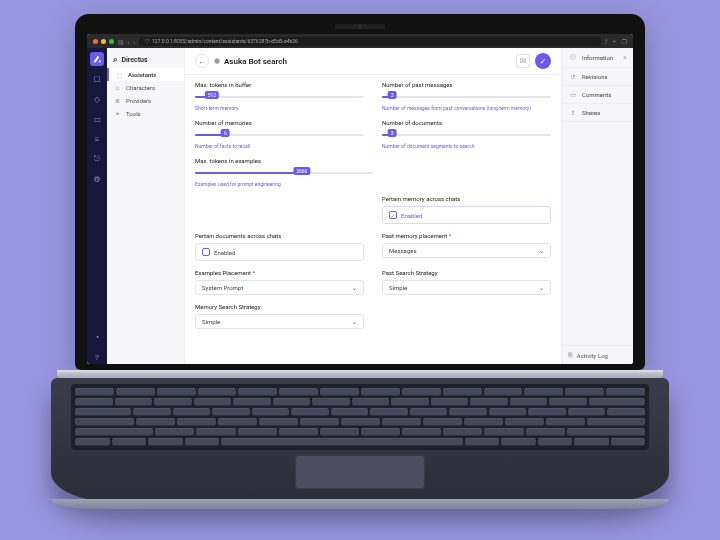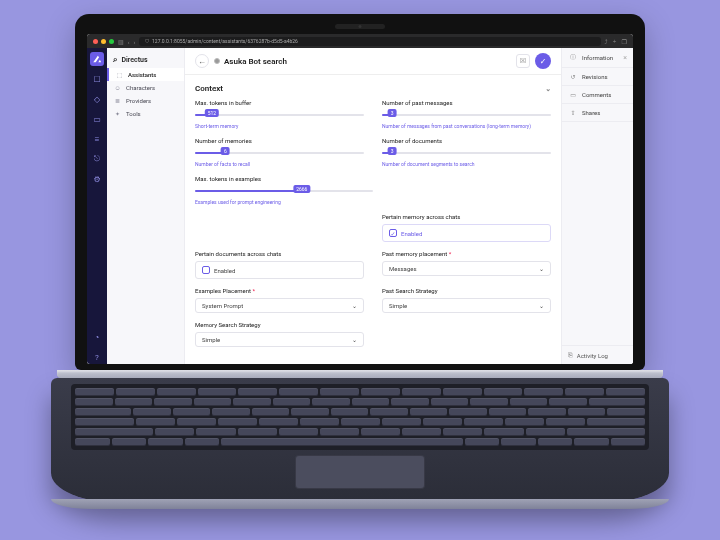--- a/index.html
+++ b/index.html
@@ -155,24 +155,20 @@
             <div class="title">
               <span class="status-dot"></span>
               <span>Asuka Bot search</span>
             </div>
             <div class="sp"></div>
             <div class="box-btn">☒</div>
             <div class="ok-btn">✓</div>
           </div>
 
           <div class="content">
-            <div class="section-title">
-              <span>Context</span>
-              <span style="color:#888;font-size:7px;">⌄</span>
-            </div>
 
             <div class="grid2">
 
               <div class="field">
                 <label>Max. tokens in buffer</label>
                 <div class="slider">
                   <div class="track"></div>
                     <div class="fill" style="width:10%"></div>
                   <div class="badge" style="left:10%">512</div>
                 </div>

